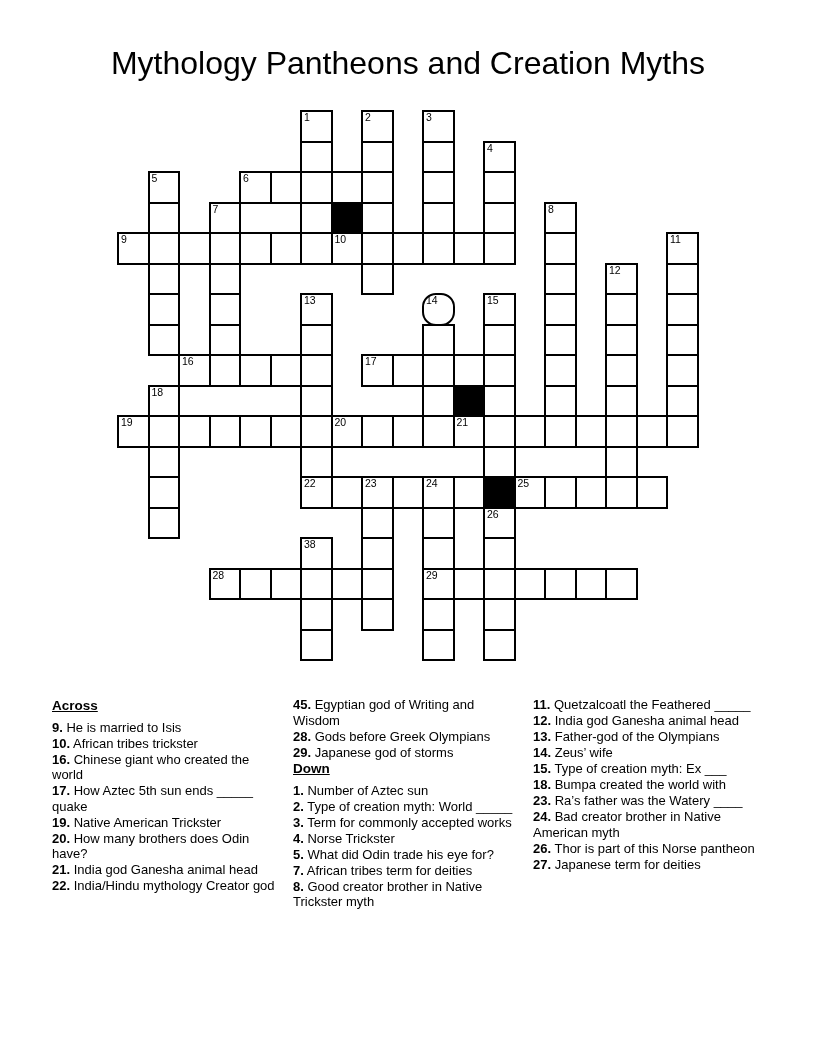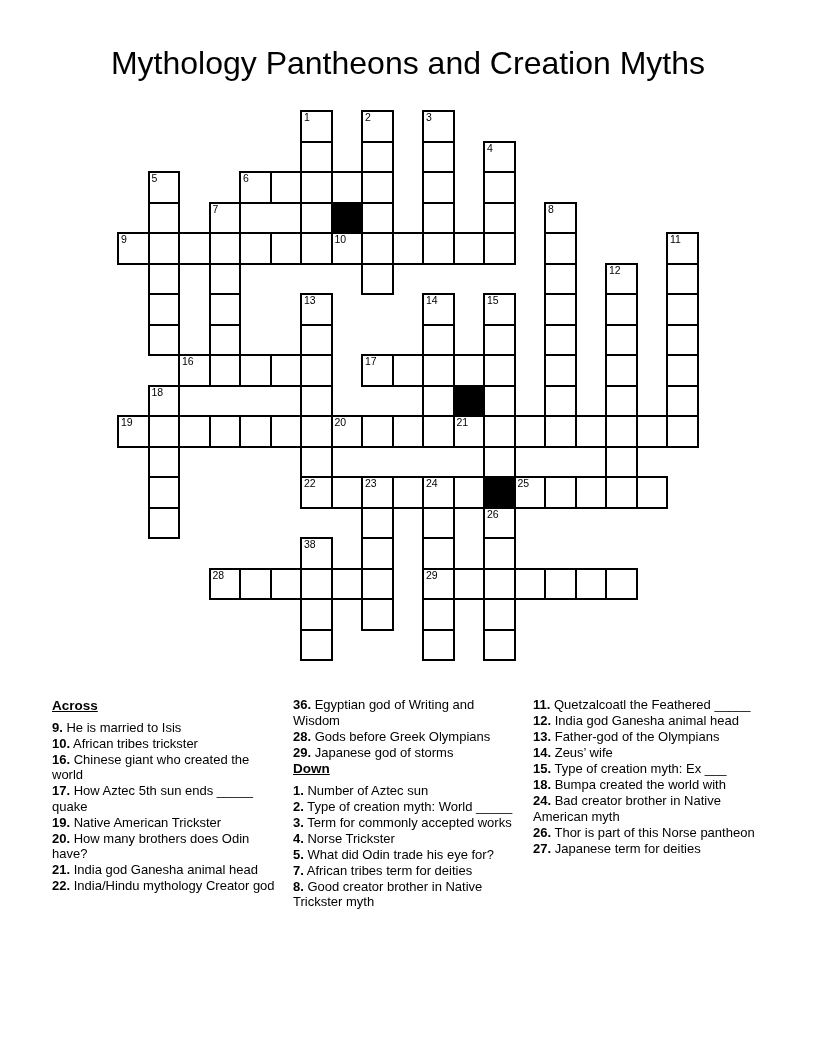--- a/index.html
+++ b/index.html
@@ -136,21 +136,21 @@
     <div class="cell" style="left: 427px; top: 152.5px;"></div>
     <div class="cell" style="left: 488px; top: 152.5px;">
       <span class="num">12</span>
     </div>
     <div class="cell" style="left: 549px; top: 152.5px;"></div>
     <div class="cell" style="left: 30.5px; top: 183px;"></div>
     <div class="cell" style="left: 91.5px; top: 183px;"></div>
     <div class="cell" style="left: 183px; top: 183px;">
       <span class="num">13</span>
     </div>
-    <div class="cell" style="left: 305px; top: 183px;">
+    <div class="cell" style="left: 305px; top: 183px; border-radius: 14px;">
       <span class="num">14</span>
     </div>
     <div class="cell" style="left: 366px; top: 183px;">
       <span class="num">15</span>
     </div>
     <div class="cell" style="left: 427px; top: 183px;"></div>
     <div class="cell" style="left: 488px; top: 183px;"></div>
     <div class="cell" style="left: 549px; top: 183px;"></div>
     <div class="cell" style="left: 30.5px; top: 213.5px;"></div>
     <div class="cell" style="left: 91.5px; top: 213.5px;"></div>
@@ -280,35 +280,36 @@
     <div class="clue"><b>9.</b><span> He is married to Isis</span></div>
     <div class="clue"><b>10.</b><span> African tribes trickster</span></div>
     <div class="clue"><b>16.</b><span> Chinese giant who created the world</span></div>
     <div class="clue"><b>17.</b><span> How Aztec 5th sun ends _____ quake</span></div>
     <div class="clue"><b>19.</b><span> Native American Trickster</span></div>
     <div class="clue"><b>20.</b><span> How many brothers does Odin have?</span></div>
     <div class="clue"><b>21.</b><span> India god Ganesha animal head</span></div>
     <div class="clue"><b>22.</b><span> India/Hindu mythology Creator god</span></div>
   </div>
 <div class="clue-col c2">
-    <div class="clue"><b>36.</b><span> Egyptian god of Writing and Wisdom</span></div>
+    <div class="clue"><b>45.</b><span> Egyptian god of Writing and Wisdom</span></div>
     <div class="clue"><b>28.</b><span> Gods before Greek Olympians</span></div>
     <div class="clue"><b>29.</b><span> Japanese god of storms</span></div>
     <div class="clue-header">Down</div>
     <div class="clue"><b>1.</b><span> Number of Aztec sun</span></div>
     <div class="clue"><b>2.</b><span> Type of creation myth: World _____</span></div>
     <div class="clue"><b>3.</b><span> Term for commonly accepted works</span></div>
     <div class="clue"><b>4.</b><span> Norse Trickster</span></div>
     <div class="clue"><b>5.</b><span> What did Odin trade his eye for?</span></div>
     <div class="clue"><b>7.</b><span> African tribes term for deities</span></div>
     <div class="clue"><b>8.</b><span> Good creator brother in Native Trickster myth</span></div>
   </div>
 <div class="clue-col c3">
     <div class="clue"><b>11.</b><span> Quetzalcoatl the Feathered _____</span></div>
     <div class="clue"><b>12.</b><span> India god Ganesha animal head</span></div>
     <div class="clue"><b>13.</b><span> Father-god of the Olympians</span></div>
     <div class="clue"><b>14.</b><span> Zeus’ wife</span></div>
     <div class="clue"><b>15.</b><span> Type of creation myth: Ex ___</span></div>
     <div class="clue"><b>18.</b><span> Bumpa created the world with</span></div>
+    <div class="clue"><b>23.</b><span> Ra’s father was the Watery ____</span></div>
     <div class="clue"><b>24.</b><span> Bad creator brother in Native American myth</span></div>
     <div class="clue"><b>26.</b><span> Thor is part of this Norse pantheon</span></div>
     <div class="clue"><b>27.</b><span> Japanese term for deities</span></div>
   </div>
 
 </body></html>

